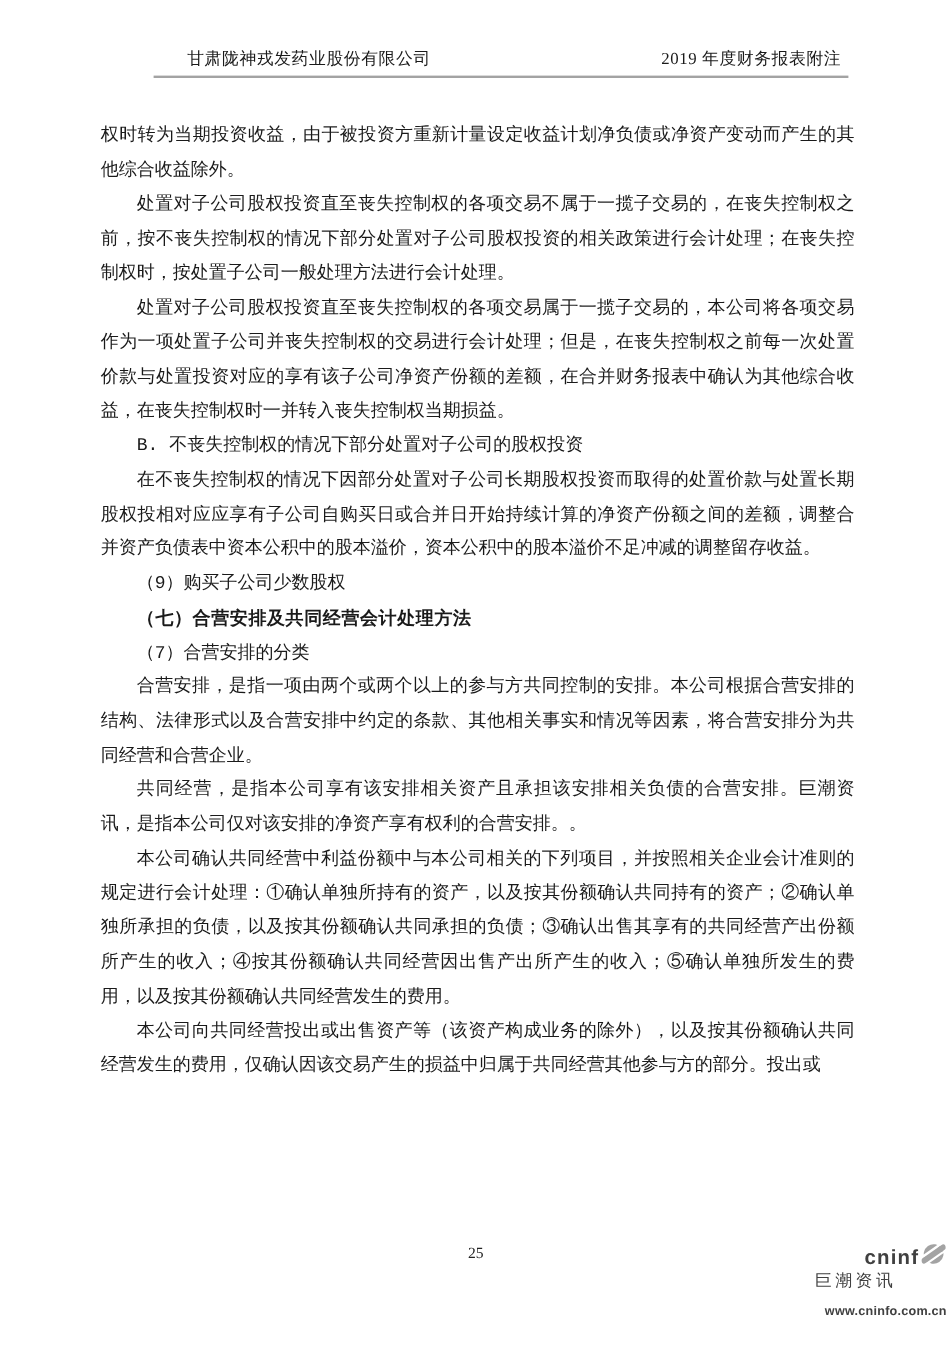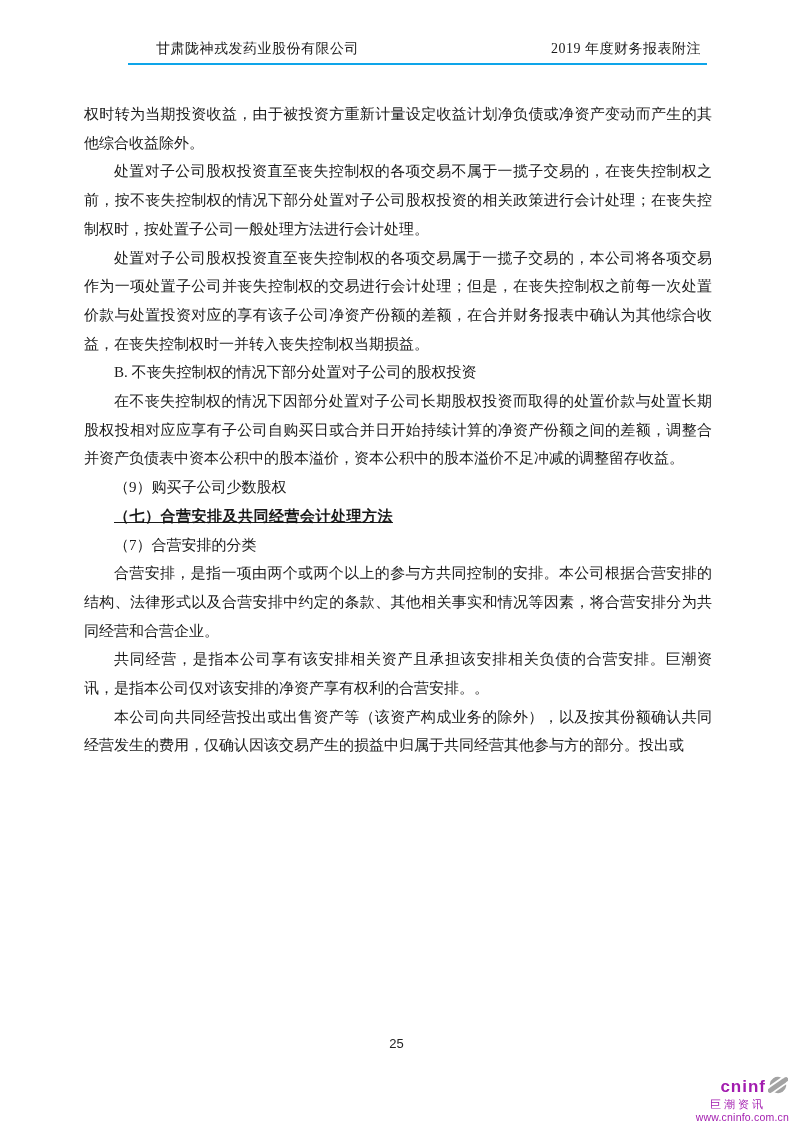--- a/index.html
+++ b/index.html
@@ -18,89 +18,90 @@
     background: #ffffff;
   }
   .page-header {
     position: absolute;
     left: 128px;
     top: 40px;
     width: 579px;
     display: flex;
     justify-content: space-between;
     align-items: flex-end;
-    border-bottom: 2px solid #0ea5e9;
+    border-bottom: 2px solid #a3a3a3;
     padding-bottom: 5px;
     font-size: 14px;
     letter-spacing: 0.5px;
   }
   .page-header .company { padding-left: 28px; }
   .page-header .doc-title { padding-right: 6px; }
   .doc-body {
     position: absolute;
     left: 84px;
     top: 100px;
     width: 628px;
     font-size: 15px;
     line-height: 28.7px;
     text-align: justify;
     text-justify: inter-ideograph;
   }
-  .doc-body p { margin: 0; }
+  .doc-body p { margin: 0; font-family: Liberation Mono, monospace; }
   .doc-body p.indent { text-indent: 2em; }
   .doc-body p.bold {
     font-weight: 700;
     font-family: "Liberation Sans", "DejaVu Sans", sans-serif;
     letter-spacing: 0.5px;
-    text-decoration: underline;
   }
   .page-number {
     position: absolute;
     left: 0;
     width: 793px;
     top: 1036px;
     text-align: center;
     font-size: 13px;
-    font-family: Liberation Sans, sans-serif;
+    font-family: Liberation Serif, serif;
     color: #222222;
   }
   .cninfo-logo {
     position: absolute;
     right: 3px;
-    top: 1076px;
+    top: 1036px;
     width: 130px;
     text-align: right;
-    color: #a21caf;
+    color: #404040;
     font-family: "Liberation Sans", "DejaVu Sans", sans-serif;
     line-height: 1;
   }
   .cninfo-logo .brand-row {
     display: flex;
     justify-content: flex-end;
     align-items: center;
     gap: 2px;
     padding-right: 2px;
   }
   .cninfo-logo .brand {
     font-weight: 700;
     font-size: 17px;
     letter-spacing: 1px;
   }
   .cninfo-logo .swirl { display: inline-block; }
   .cninfo-logo .brand-cn {
-    font-size: 11px;
+    font-size: 14px;
     letter-spacing: 3px;
     margin-top: 2px;
     padding-right: 24px;
+    text-align: center;
   }
   .cninfo-logo .brand-url {
     font-size: 10.5px;
     letter-spacing: 0.2px;
-    margin-top: 2px;
+    margin-top: 14px;
     padding-right: 1px;
+    font-weight: bold;
   }
 </style>
 </head>
 <body>
 
 <div class="page">
 
   <div class="page-header">
     <span class="company">甘肃陇神戎发药业股份有限公司</span>
     <span class="doc-title">2019 年度财务报表附注</span>
@@ -110,20 +111,21 @@
       <p>权时转为当期投资收益，由于被投资方重新计量设定收益计划净负债或净资产变动而产生的其他综合收益除外。</p>
       <p class="indent">处置对子公司股权投资直至丧失控制权的各项交易不属于一揽子交易的，在丧失控制权之前，按不丧失控制权的情况下部分处置对子公司股权投资的相关政策进行会计处理；在丧失控制权时，按处置子公司一般处理方法进行会计处理。</p>
       <p class="indent">处置对子公司股权投资直至丧失控制权的各项交易属于一揽子交易的，本公司将各项交易作为一项处置子公司并丧失控制权的交易进行会计处理；但是，在丧失控制权之前每一次处置价款与处置投资对应的享有该子公司净资产份额的差额，在合并财务报表中确认为其他综合收益，在丧失控制权时一并转入丧失控制权当期损益。</p>
       <p class="indent">B. 不丧失控制权的情况下部分处置对子公司的股权投资</p>
       <p class="indent">在不丧失控制权的情况下因部分处置对子公司长期股权投资而取得的处置价款与处置长期股权投相对应应享有子公司自购买日或合并日开始持续计算的净资产份额之间的差额，调整合并资产负债表中资本公积中的股本溢价，资本公积中的股本溢价不足冲减的调整留存收益。</p>
       <p class="indent">（9）购买子公司少数股权</p>
       <p class="indent bold">（七）合营安排及共同经营会计处理方法</p>
       <p class="indent">（7）合营安排的分类</p>
       <p class="indent">合营安排，是指一项由两个或两个以上的参与方共同控制的安排。本公司根据合营安排的结构、法律形式以及合营安排中约定的条款、其他相关事实和情况等因素，将合营安排分为共同经营和合营企业。</p>
       <p class="indent">共同经营，是指本公司享有该安排相关资产且承担该安排相关负债的合营安排。巨潮资讯，是指本公司仅对该安排的净资产享有权利的合营安排。。</p>
+      <p class="indent">本公司确认共同经营中利益份额中与本公司相关的下列项目，并按照相关企业会计准则的规定进行会计处理：①确认单独所持有的资产，以及按其份额确认共同持有的资产；②确认单独所承担的负债，以及按其份额确认共同承担的负债；③确认出售其享有的共同经营产出份额所产生的收入；④按其份额确认共同经营因出售产出所产生的收入；⑤确认单独所发生的费用，以及按其份额确认共同经营发生的费用。</p>
       <p class="indent">本公司向共同经营投出或出售资产等（该资产构成业务的除外），以及按其份额确认共同经营发生的费用，仅确认因该交易产生的损益中归属于共同经营其他参与方的部分。投出或</p>
     </main>
 
   <div class="page-number">25</div>
 
   <div class="cninfo-logo">
     <div class="brand-row">
       <span class="brand">cninf</span>
       <span class="swirl">
         <svg width="20" height="18" viewBox="0 0 20 18" aria-hidden="true">

